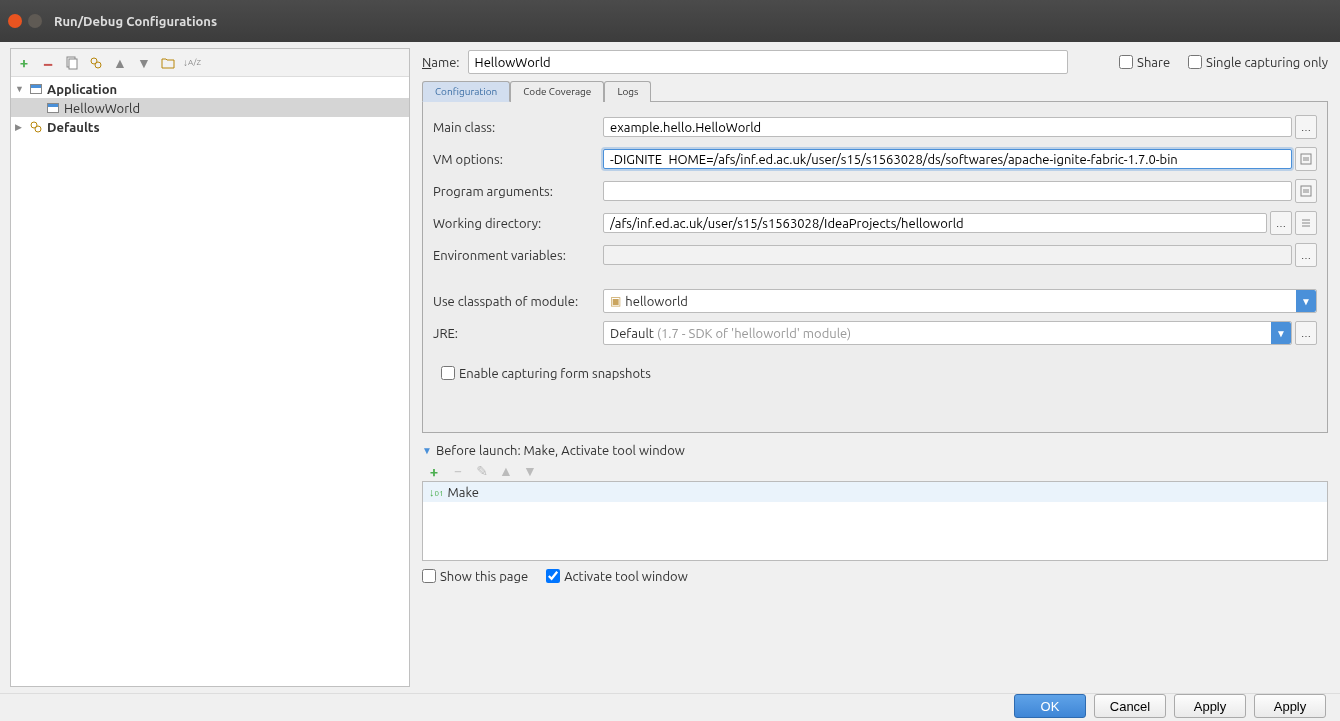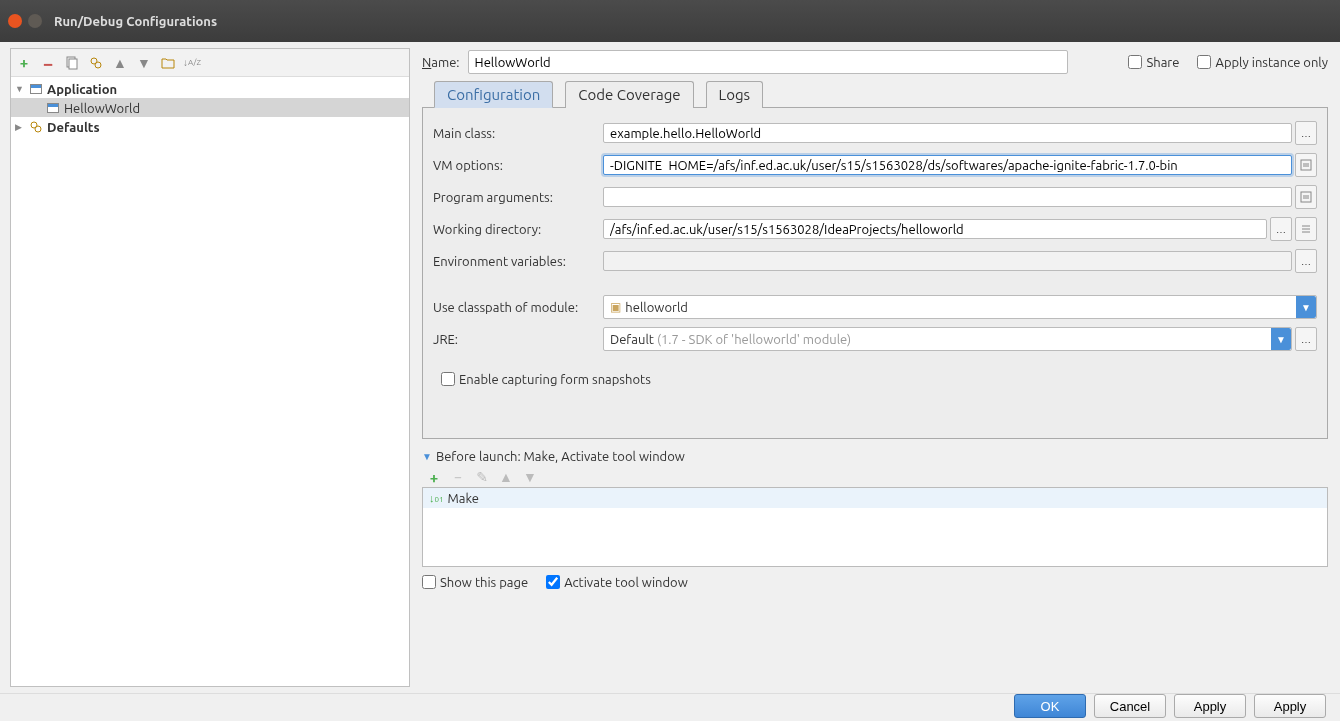--- a/index.html
+++ b/index.html
@@ -34,21 +34,21 @@
 .name-row { display: flex; align-items: center; gap: 8px; margin-bottom: 6px; }
 .lbl { font-size: 13px; }
 .underline-first { }
 .underline-first .u { text-decoration: underline; }
 .text-input { height: 24px; border: 1px solid #bbb; border-radius: 2px; padding: 0 6px; background: #fff; font-size: 13px; font-family: inherit; }
 .name-input { flex: 0 0 600px; }
 .chk { display: flex; align-items: center; gap: 4px; }
 .chk input { width: 14px; height: 14px; }
 
 .tabs { display: flex; border-bottom: 1px solid #aaa; margin-bottom: 0; }
-.tab { padding: 4px 12px; border: 1px solid #aaa; border-bottom: none; background: #ededed; font-size: 15px; margin-right: 0; border-top-left-radius: 3px; border-top-right-radius: 3px; position: relative; top: 1px; margin-left: 12px; }
+.tab { padding: 4px 12px; border: 1px solid #aaa; border-bottom: none; background: #ededed; font-size: 10px; margin-right: 0; border-top-left-radius: 3px; border-top-right-radius: 3px; position: relative; top: 1px; }
 .tab.active { background: #d2deef; border-bottom: 1px solid #d2deef; color: #3b6ea5; }
 .tab + .tab { border-left: 1px solid #aaa; }
 
 .config-panel { border: 1px solid #aaa; border-top: none; padding: 12px 10px 12px 10px; background: #ededed; }
 .form-row { display: flex; align-items: center; margin-bottom: 6px; min-height: 26px; }
 .form-lbl { width: 170px; font-size: 13px; }
 .form-input { flex: 1; height: 20px; border: 1px solid #bbb; border-radius: 2px; padding: 0 6px; background: #fff; font-size: 13px; font-family: inherit; }
 .form-input.focus { border: 1px solid #4a90d9; box-shadow: 0 0 0 2px rgba(74,144,217,0.3); }
 .form-input.ro { background: #f2f2f2; }
 .btn-sm { width: 22px; height: 24px; border: 1px solid #bbb; border-radius: 2px; background: #f5f5f5; margin-left: 3px; font-size: 10px; display: flex; align-items: center; justify-content: center; cursor: pointer; }
@@ -139,21 +139,21 @@
     <div class="name-row">
       <span class="lbl underline-first"><span class="u">N</span>ame:</span>
       <input class="text-input name-input" value="HellowWorld" style="">
       <div style="flex:1"></div>
       <label class="chk">
         <input type="checkbox" style="">
         <span><span class="u">S</span>hare</span>
       </label>
       <label class="chk" style="margin-left:10px;">
         <input type="checkbox" style="">
-        <span>Apply instance only</span>
+        <span>Single capturing only</span>
       </label>
     </div>
 
     <div class="tabs">
       <div class="tab active">Configuration</div>
       <div class="tab">Code Coverage</div>
       <div class="tab">Logs</div>
     </div>
 
     <div class="config-panel">

